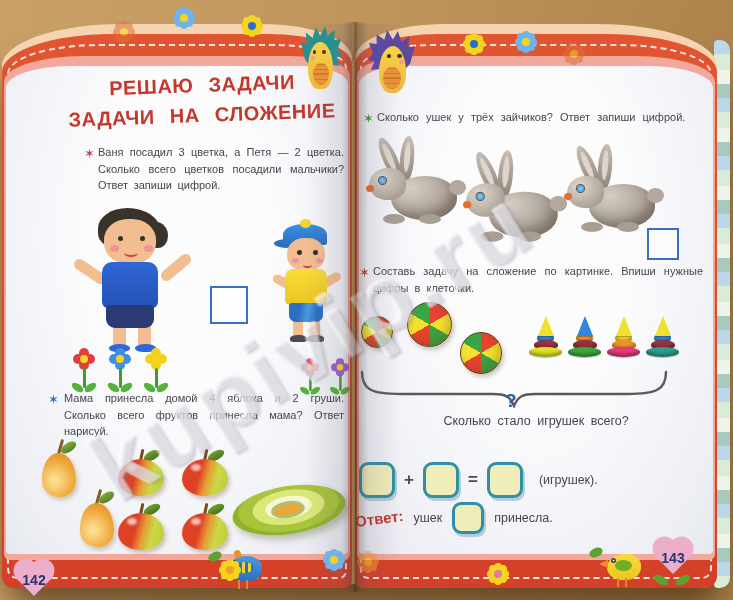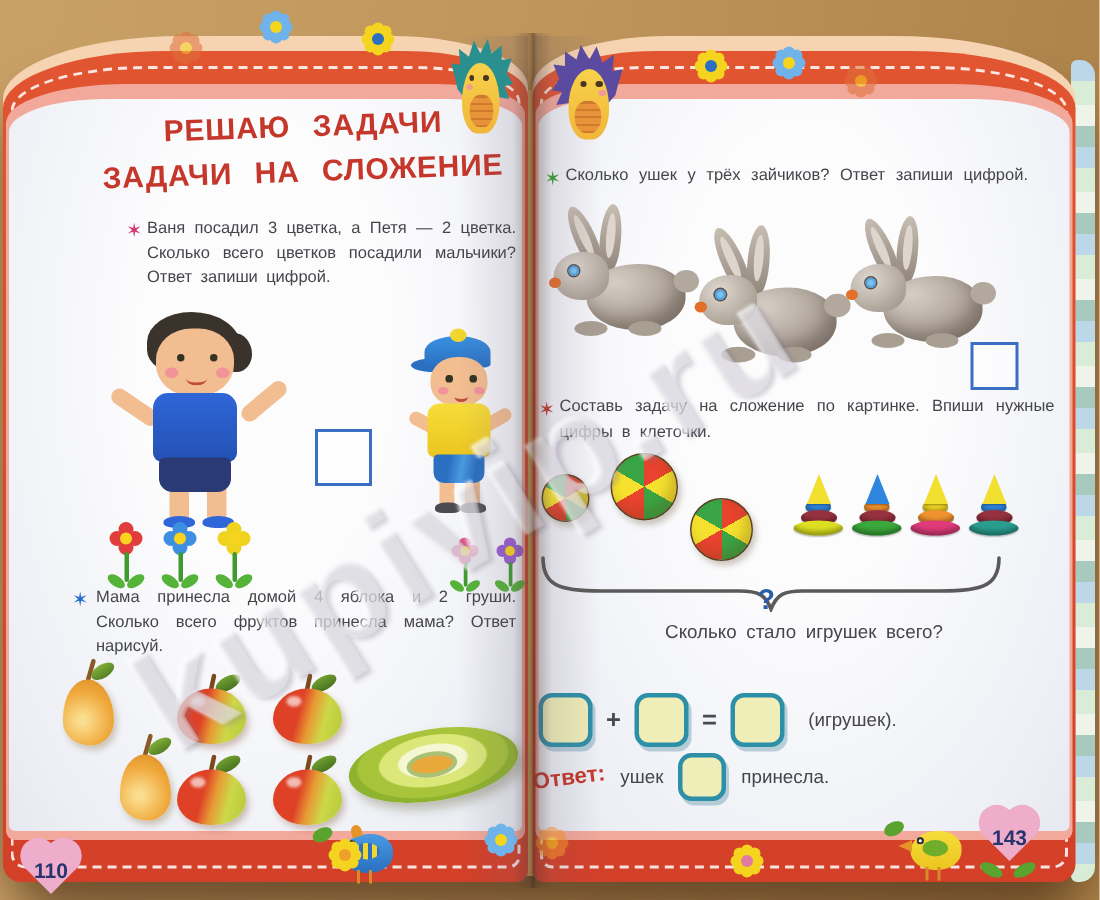--- a/index.html
+++ b/index.html
@@ -382,21 +382,21 @@
   <div class="apple">
     <span class="astem"></span>
           <span class="aleaf"></span>
           <span class="abody"></span>
   </div>
 </div>
     <div class="plate"></div>
 
     <div class="heart-wrap" style="left:6px;top:534px">
       <span class="heart-shape"></span>
-      <span class="heart-num">110</span>
+      <span class="heart-num">142</span>
     </div>
     <div class="bird blue" style="left:218px;top:524px;width:52px;height:46px">
       <span class="bsprig"></span>
         <span class="bbody"></span>
         <span class="bwing"></span>
       <span class="beye"></span>
         <span class="bbeak"></span>
         <span class="bcrest"></span>
       <span class="bleg l"></span>
         <span class="bleg r"></span>

